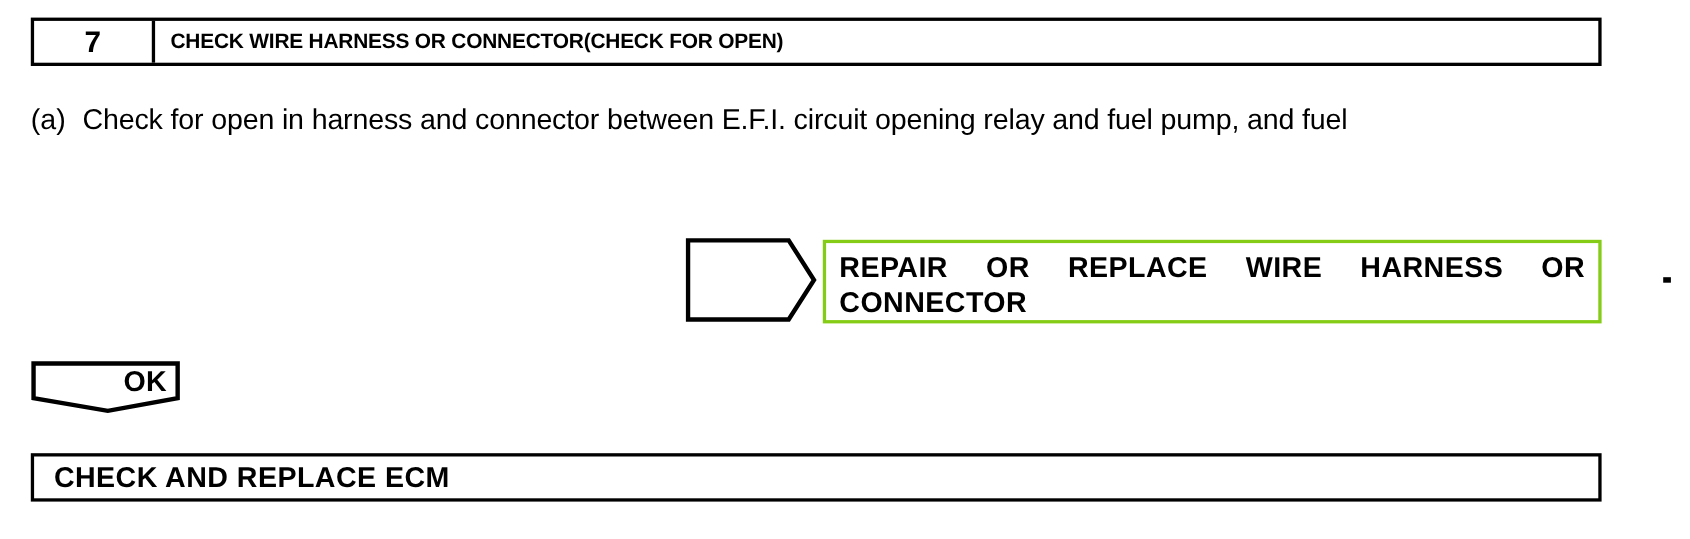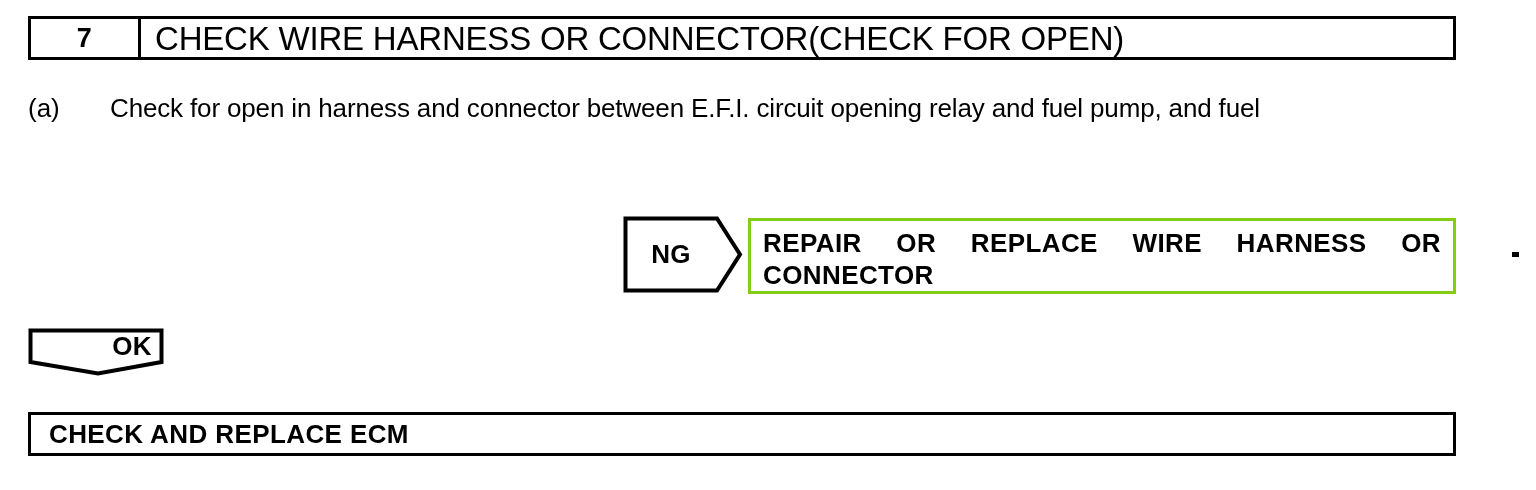--- a/index.html
+++ b/index.html
@@ -50,22 +50,22 @@
     line-height: 1;
   }
   .step-title-cell {
     flex: 1 1 auto;
     display: flex;
     align-items: center;
     padding-left: 14px;
     overflow: hidden;
   }
   .step-title {
-    font-size: 33px;
-    font-weight: normal;
+    font-size: 19px;
+    font-weight: bold;
     letter-spacing: -0.2px;
     white-space: nowrap;
     line-height: 1;
   }
 
   
   .procedure {
     position: absolute;
     left: 28px;
     top: 88px;
@@ -77,21 +77,21 @@
   }
   .proc-label {
     position: absolute;
     left: 0px;
     top: 0px;
     font-size: 26px;
     line-height: 40px;
     font-weight: normal;
   }
   .proc-text {
-    margin-left: 82px;
+    margin-left: 47px;
     font-size: 26px;
     line-height: 40px;
     letter-spacing: -0.15px;
     white-space: nowrap;
   }
   .proc-result {
     margin-left: 82px;
     font-size: 26px;
     line-height: 40px;
     font-weight: bold;
@@ -235,21 +235,20 @@
     <div class="proc-row">
       <span class="proc-label">(a)</span>
       <div class="proc-text">Check for open in harness and connector between E.F.I. circuit opening relay and fuel pump, and fuel</div>
     </div>
   </div>
 
   <div class="ng-arrow">
     <svg viewBox="0 0 120 77" xmlns="http://www.w3.org/2000/svg">
       <polygon points="2.5,2.5 94,2.5 117,38.5 94,74.5 2.5,74.5" fill="#ffffff" stroke="#000000" stroke-width="4" stroke-linejoin="miter"></polygon>
     </svg>
-    <div class="ng-label">NG</div>
   </div>
 
   <div class="action-box">
     <div class="action-text">
       <span class="just-line">REPAIR OR REPLACE WIRE HARNESS OR</span>
       <span class="last-line">CONNECTOR</span>
     </div>
   </div>
 
   <div class="ok-arrow">

